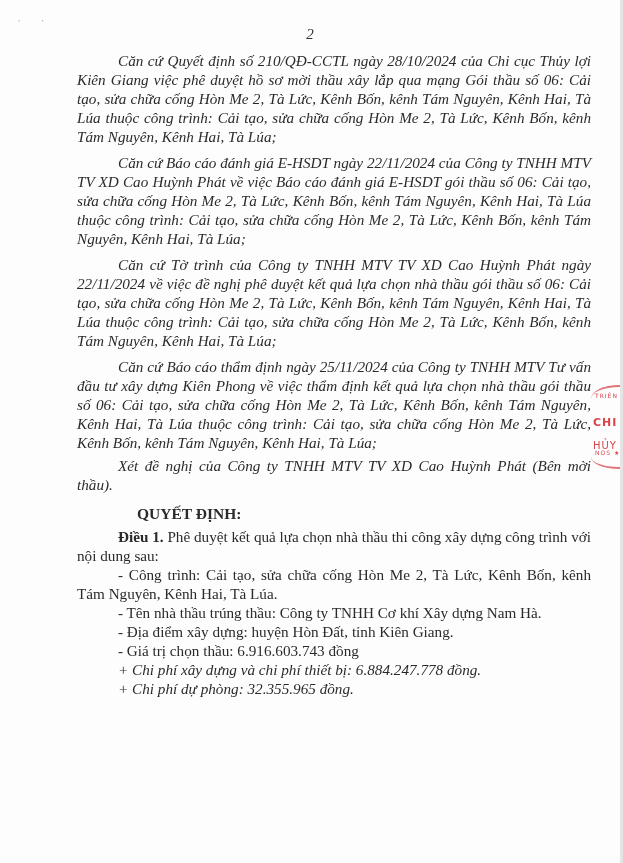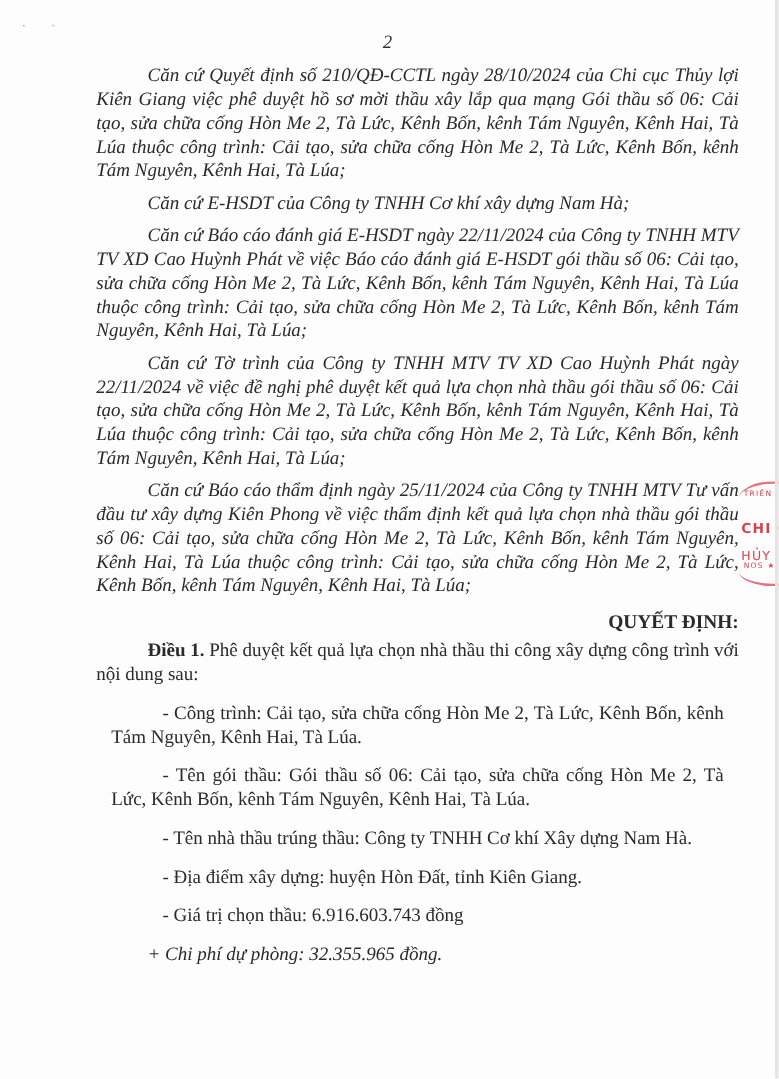--- a/index.html
+++ b/index.html
@@ -55,31 +55,31 @@
     margin: 0;
     font-size: 15.2px;
     line-height: 19px;
     text-align: justify;
     text-indent: 41px;
   }
   .para.italic { font-style: italic; }
   .gap { margin-top: 7px; }
   .gap-s { margin-top: 4px; }
   .heading {
-    text-align: right;
+    text-align: left;
     font-weight: bold;
     font-size: 15.5px;
     line-height: 19px;
     margin-top: 10px;
     text-indent: 0;
     padding-left: 60px;
   }
   .article-label { font-weight: bold; }
   .list-line {
-    margin: 12px;
+    margin: 0;
     font-size: 15.2px;
     line-height: 19px;
     text-align: justify;
     text-indent: 41px;
   }
   .sub-line {
     margin: 0;
     font-size: 15.2px;
     line-height: 19px;
     font-style: italic;
@@ -138,35 +138,35 @@
 </head>
 <body>
 
 <div class="page">
   <div class="scan-dots">• •</div>
 
   <div class="page-number">2</div>
 
   <div class="content">
     <p class="para italic gap">Căn cứ Quyết định số 210/QĐ-CCTL ngày 28/10/2024 của Chi cục Thủy lợi Kiên Giang việc phê duyệt hồ sơ mời thầu xây lắp qua mạng Gói thầu số 06: Cải tạo, sửa chữa cống Hòn Me 2, Tà Lức, Kênh Bốn, kênh Tám Nguyên, Kênh Hai, Tà Lúa thuộc công trình: Cải tạo, sửa chữa cống Hòn Me 2, Tà Lức, Kênh Bốn, kênh Tám Nguyên, Kênh Hai, Tà Lúa;</p>
-    <p class="para italic gap">Căn cứ E-HSDT của Công ty TNHH Cơ khí xây dựng Nam Hà;</p>
     <p class="para italic gap">Căn cứ Báo cáo đánh giá E-HSDT ngày 22/11/2024 của Công ty TNHH MTV TV XD Cao Huỳnh Phát về việc Báo cáo đánh giá E-HSDT gói thầu số 06: Cải tạo, sửa chữa cống Hòn Me 2, Tà Lức, Kênh Bốn, kênh Tám Nguyên, Kênh Hai, Tà Lúa thuộc công trình: Cải tạo, sửa chữa cống Hòn Me 2, Tà Lức, Kênh Bốn, kênh Tám Nguyên, Kênh Hai, Tà Lúa;</p>
     <p class="para italic gap">Căn cứ Tờ trình của Công ty TNHH MTV TV XD Cao Huỳnh Phát ngày 22/11/2024 về việc đề nghị phê duyệt kết quả lựa chọn nhà thầu gói thầu số 06: Cải tạo, sửa chữa cống Hòn Me 2, Tà Lức, Kênh Bốn, kênh Tám Nguyên, Kênh Hai, Tà Lúa thuộc công trình: Cải tạo, sửa chữa cống Hòn Me 2, Tà Lức, Kênh Bốn, kênh Tám Nguyên, Kênh Hai, Tà Lúa;</p>
     <p class="para italic gap">Căn cứ Báo cáo thẩm định ngày 25/11/2024 của Công ty TNHH MTV Tư vấn đầu tư xây dựng Kiên Phong về việc thẩm định kết quả lựa chọn nhà thầu gói thầu số 06: Cải tạo, sửa chữa cống Hòn Me 2, Tà Lức, Kênh Bốn, kênh Tám Nguyên, Kênh Hai, Tà Lúa thuộc công trình: Cải tạo, sửa chữa cống Hòn Me 2, Tà Lức, Kênh Bốn, kênh Tám Nguyên, Kênh Hai, Tà Lúa;</p>
+    <p class="para italic gap-s">Xét đề nghị của Công ty TNHH MTV TV XD Cao Huỳnh Phát (Bên mời thầu).</p>
 
     <div class="heading">QUYẾT ĐỊNH:</div>
 
     <p class="para gap-s"><span class="article-label">Điều 1.</span><span> Phê duyệt kết quả lựa chọn nhà thầu thi công xây dựng công trình với nội dung sau:</span></p>
 
     <p class="list-line gap">- Công trình: Cải tạo, sửa chữa cống Hòn Me 2, Tà Lức, Kênh Bốn, kênh Tám Nguyên, Kênh Hai, Tà Lúa.</p>
-    <p class="list-line gap">- Tên gói thầu: Gói thầu số 06: Cải tạo, sửa chữa cống Hòn Me 2, Tà Lức, Kênh Bốn, kênh Tám Nguyên, Kênh Hai, Tà Lúa.</p>
     <p class="list-line gap-s">- Tên nhà thầu trúng thầu: Công ty TNHH Cơ khí Xây dựng Nam Hà.</p>
     <p class="list-line gap-s">- Địa điểm xây dựng: huyện Hòn Đất, tỉnh Kiên Giang.</p>
     <p class="list-line gap-s">- Giá trị chọn thầu: 6.916.603.743 đồng</p>
 
+    <p class="sub-line gap-s">+ Chi phí xây dựng và chi phí thiết bị: 6.884.247.778 đồng.</p>
     <p class="sub-line gap-s">+ Chi phí dự phòng: 32.355.965 đồng.</p>
   </div>
 
   <div class="stamp">
     <div class="stamp-ring-top"></div>
     <div class="stamp-top-text">TRIÊN</div>
     <div class="stamp-mid-1">CHI C</div>
     <div class="stamp-mid-2">HỦY</div>
     <div class="stamp-bottom-text">NOS ★</div>
     <div class="stamp-ring-bottom"></div>

